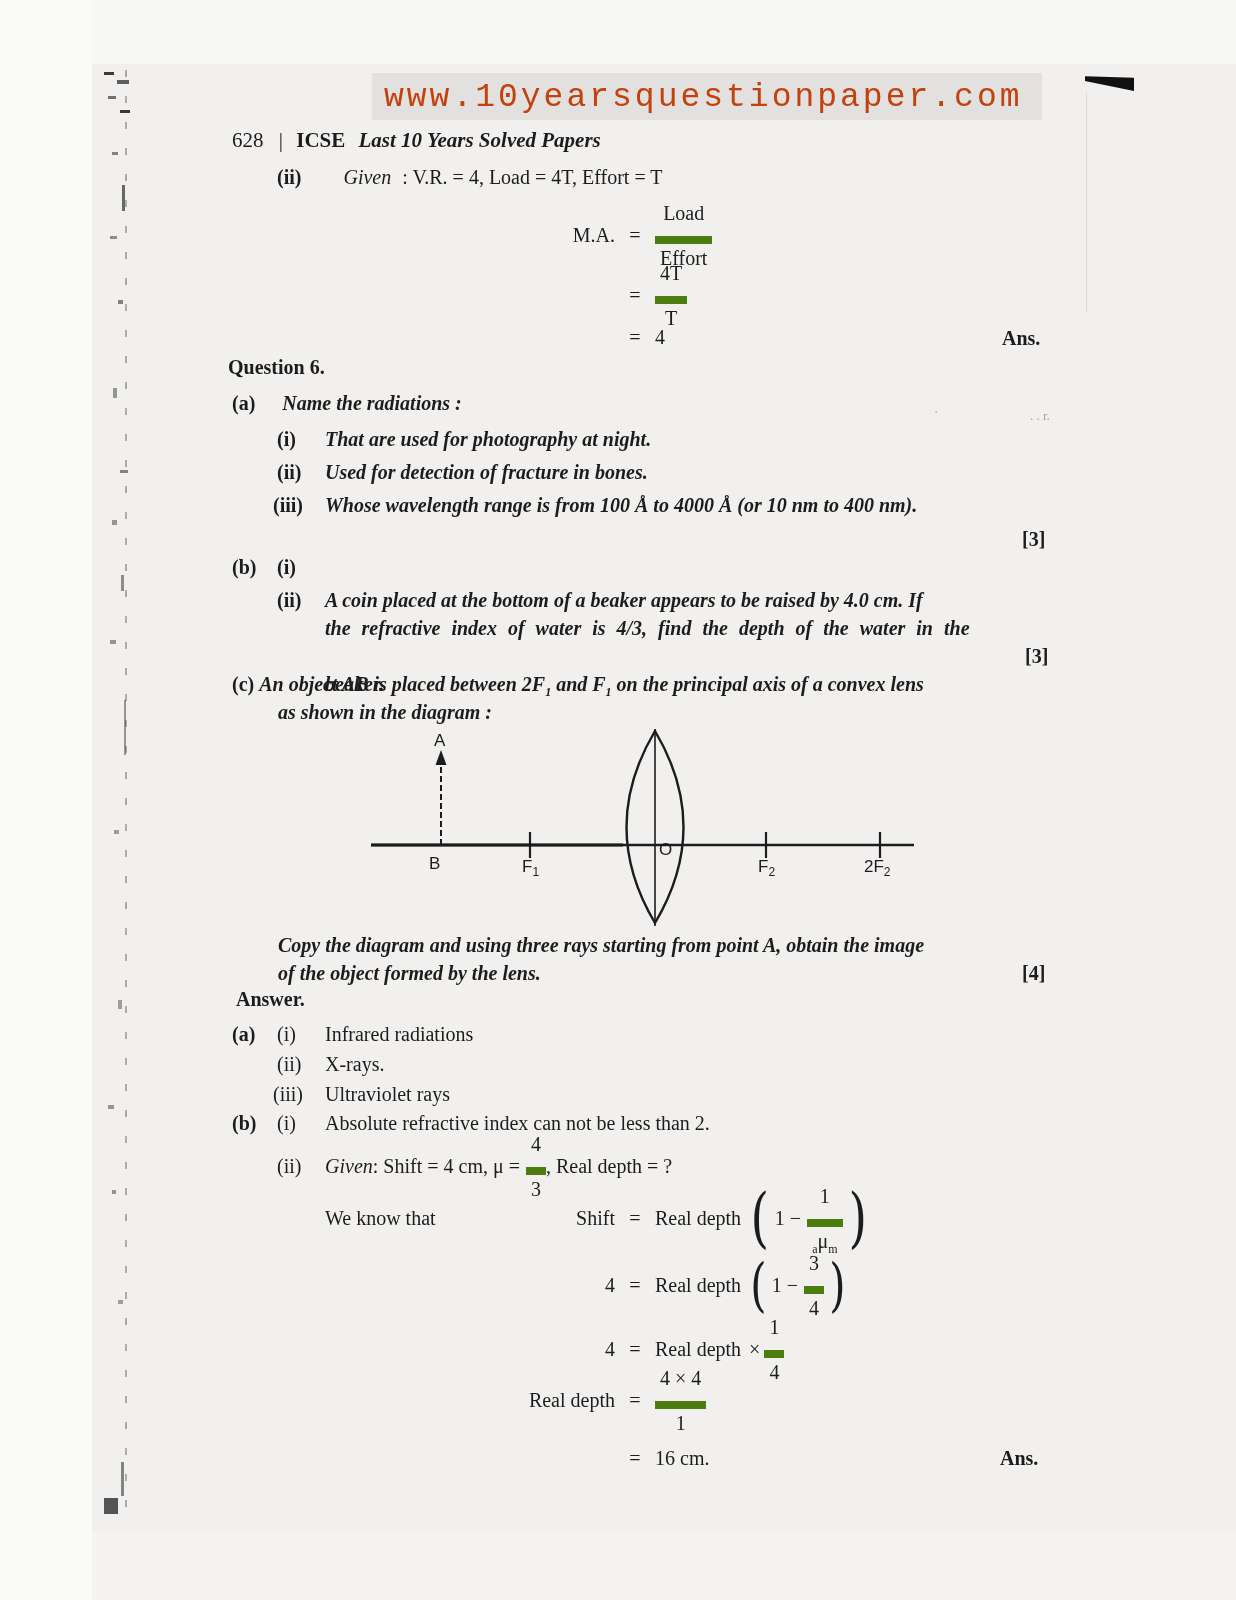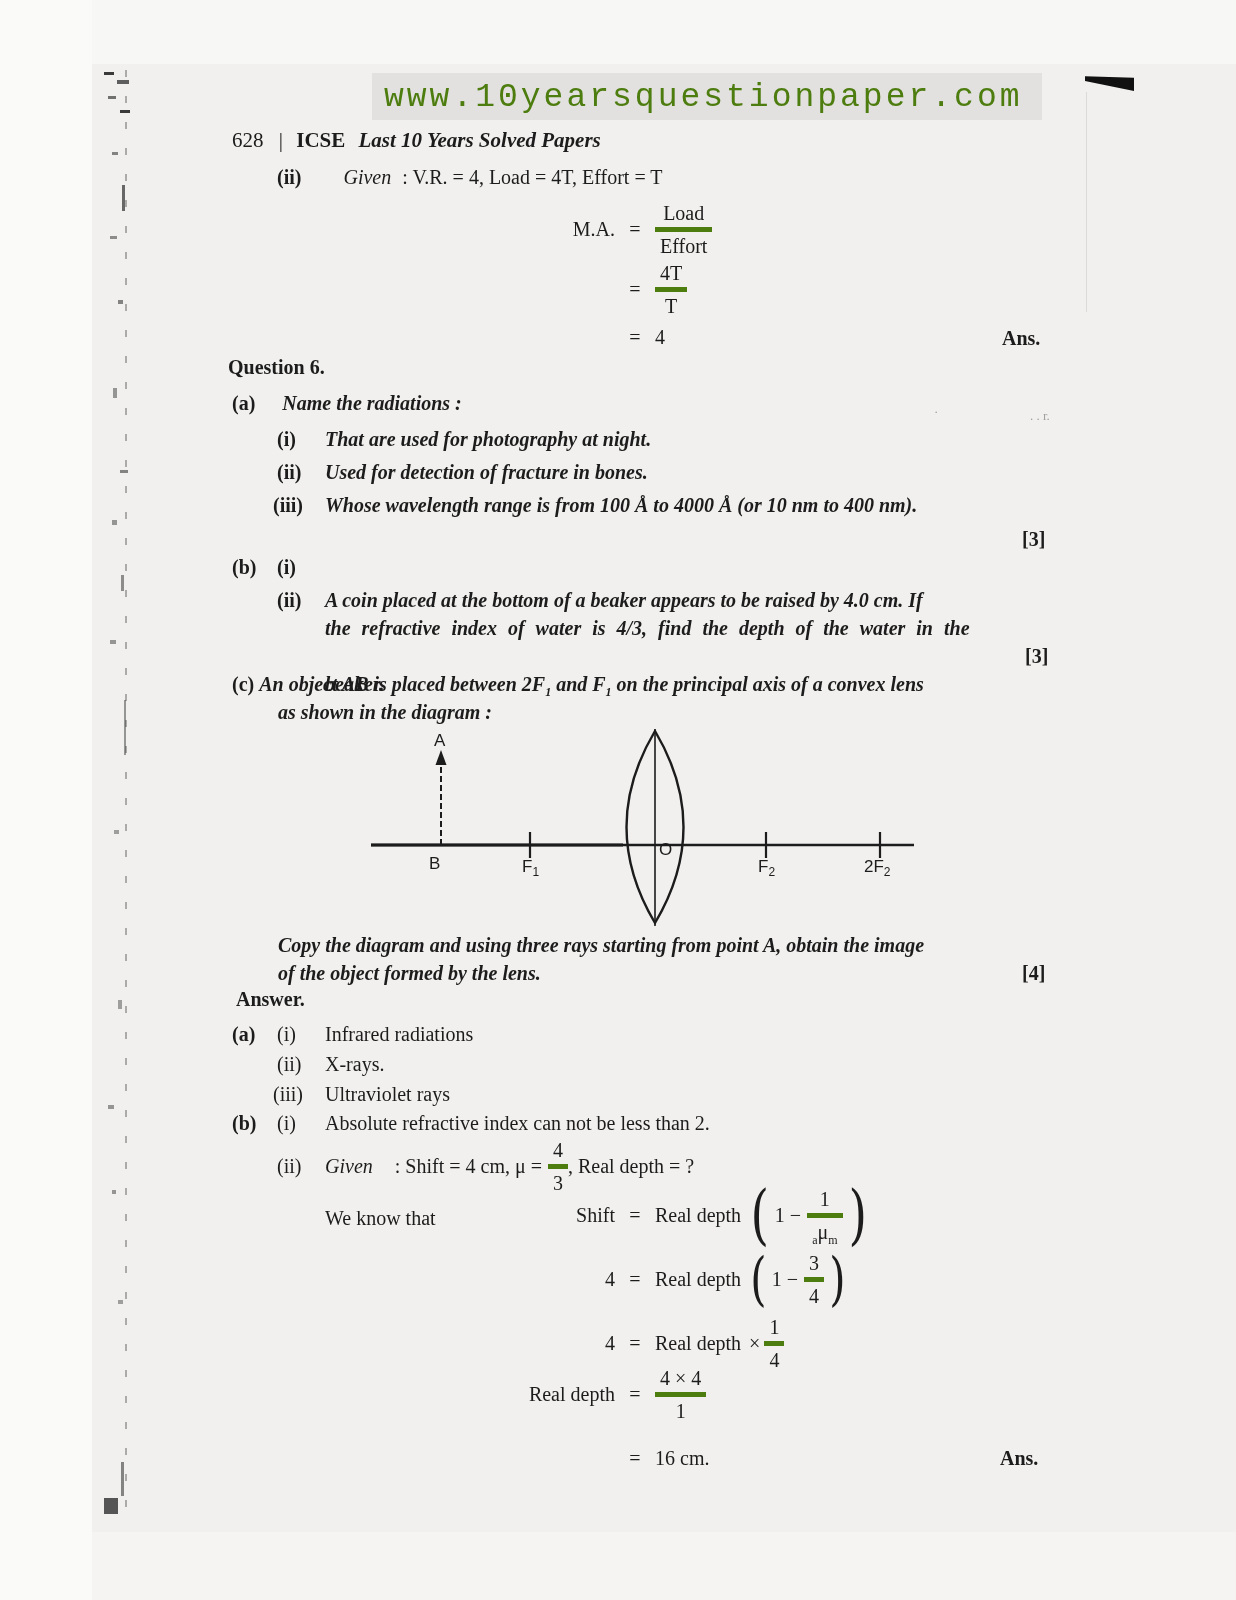--- a/index.html
+++ b/index.html
@@ -18,33 +18,33 @@
   .t21{font-size:21px;}
   .t22{font-size:20px;}
   sub{font-size:12px;line-height:0;}
   
   .zone-top{left:92px;top:0;width:1144px;height:64px;background:#f7f7f5;}
   .zone-left{left:0;top:0;width:92px;height:1600px;background:#fafaf8;}
   .zone-bottom{left:92px;top:1532px;width:1144px;height:68px;background:#f5f4f2;}
   .header-band{left:372px;top:73px;width:670px;height:47px;background:#e2e1df;}
   .website{
     left:384px;top:79px;font-family:"Liberation Mono","DejaVu Sans Mono",monospace;
-    font-size:33px;letter-spacing:3px;color:#4d7c0f;
+    font-size:33px;letter-spacing:3px;color:#c2410c;
   }
   .corner-wedge{
     left:1085px;top:72px;width:49px;height:19px;background:#111;
     clip-path:polygon(0 22%,100% 30%,100% 100%,0 48%);
   }
   .crease{left:1086px;top:92px;width:1px;height:220px;background:#c9c8c6;opacity:.55;}
   
   .eqrow{position:absolute;left:380px;width:720px;display:flex;align-items:center;font-size:20px;}
   .eqrow .lhs{width:235px;text-align:right;flex:none;}
   .eqrow .eqs{width:40px;text-align:center;flex:none;}
   .frac{display:inline-block;text-align:center;font-size:20px;line-height:1.3;vertical-align:middle;}
-  .frac .num{display:block;padding:1px 5px 1px;border-bottom:5px solid #4d7c0f;}
+  .frac .num{display:block;padding:1px 5px 10px;border-bottom:8px solid #4d7c0f;}
   .frac .den{display:block;padding:1px 5px 0;}
   .bigparen{font-family:"DejaVu Serif",serif;font-weight:400;line-height:1;display:inline-block;transform:scaleX(.72);}
   .p72{font-size:66px;}
   .p60{font-size:58px;}
   
   .speck{position:absolute;background:#3a3a3a;}
   .scanline{
     left:125px;top:70px;width:2px;height:1450px;opacity:.45;
     background:repeating-linear-gradient(#555 0 7px,transparent 7px 26px);
   }
@@ -210,21 +210,21 @@
 
 <div class="abs nw t20" style="left:232px;top:1112px;display:flex;">
   <span class="b" style="width:45px;flex:none;">(b)</span>
   <span style="width:48px;flex:none;">(i)</span>
   <span>Absolute refractive index can not be less than 2.</span>
 </div>
 
 <div class="abs nw t20" style="left:277px;top:1138px;display:flex;align-items:center;height:56px;">
   <span style="width:48px;flex:none;">(ii)</span>
   <span class="it">Given</span>
-  <span style="margin-left:22px;">: Shift = 4 cm, μ =</span>
+  <span style="margin-left:0;">: Shift = 4 cm, μ =</span>
   <span class="frac" style="margin-left:6px;">
     <span class="num">4</span>
     <span class="den">3</span>
   </span>
   <span>, Real depth = ?</span>
 </div>
 
 <div class="abs nw t20" style="left:325px;top:1207px;">We know that</div>
 
 <div class="eqrow" style="top:1182px;">

